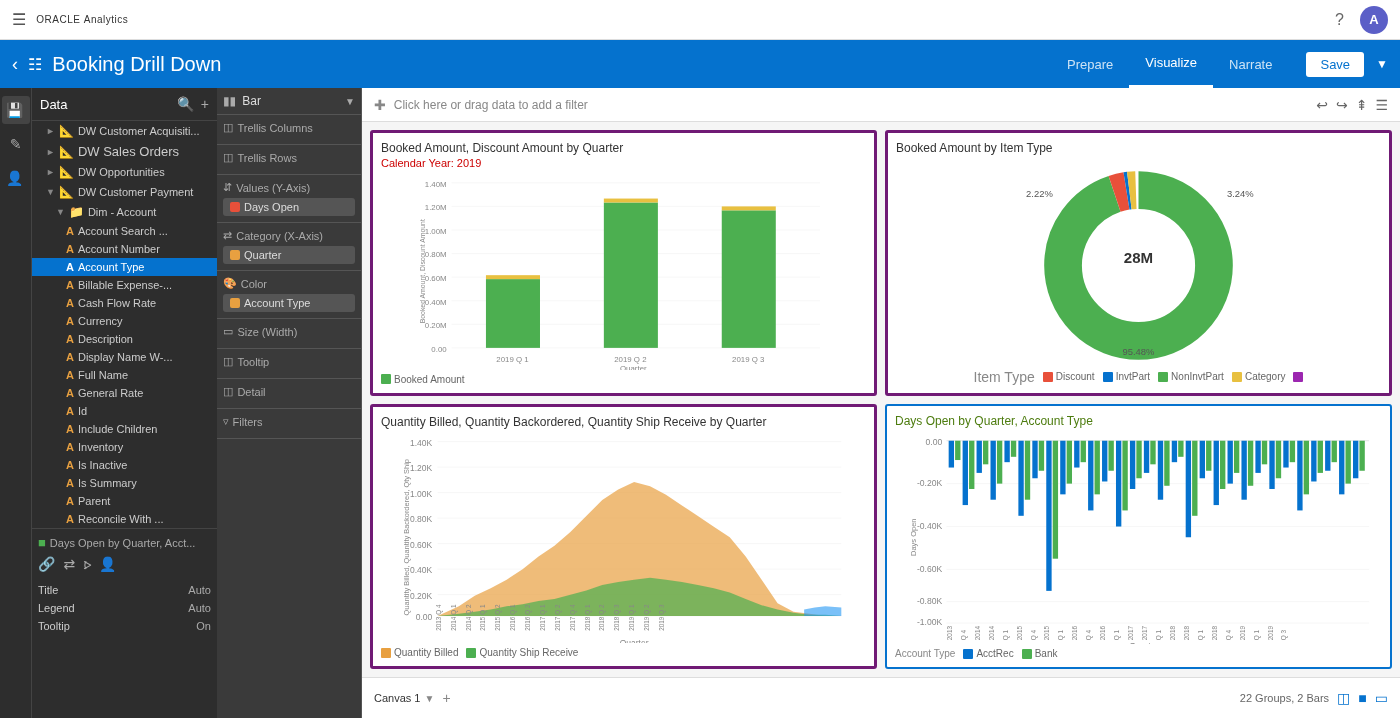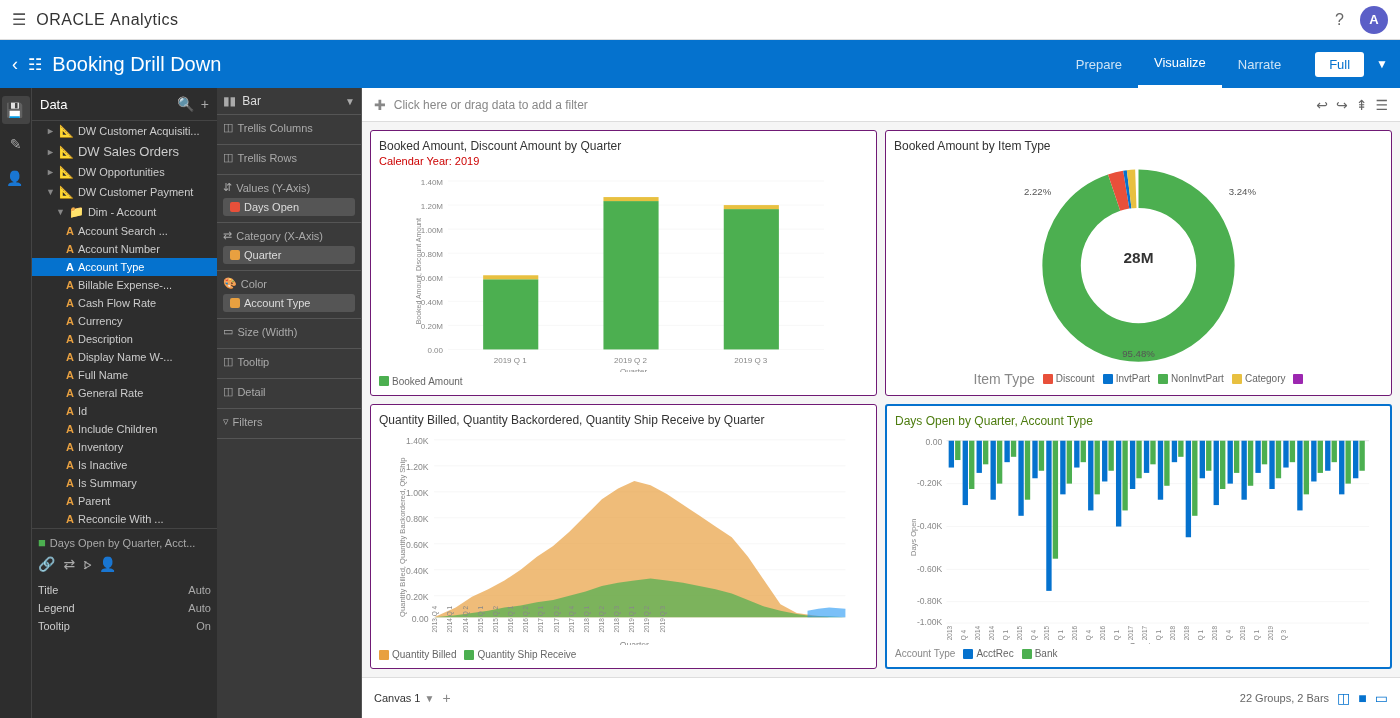--- a/index.html
+++ b/index.html
@@ -9,21 +9,21 @@
     .top-nav {
       background: #fff;
       height: 40px;
       display: flex;
       align-items: center;
       padding: 0 12px;
       border-bottom: 1px solid #ddd;
       gap: 10px;
     }
     .top-nav .hamburger { font-size: 16px; cursor: pointer; color: #555; }
-    .oracle-logo { font-size: 16px; font-weight: bold; color: #C74634; letter-spacing: 0.5px; }
+    .oracle-logo { font-size: 10px; font-weight: bold; color: #C74634; letter-spacing: 0.5px; }
     .oracle-logo span { color: #333; font-weight: normal; }
     .top-nav-right { margin-left: auto; display: flex; align-items: center; gap: 16px; }
     .top-nav-right .help-icon { color: #666; font-size: 16px; cursor: pointer; }
     .user-avatar { width: 28px; height: 28px; border-radius: 50%; background: #5b5fc7; color: #fff; display: flex; align-items: center; justify-content: center; font-size: 13px; font-weight: bold; cursor: pointer; }
 
     
     .header-bar {
       background: #0572ce;
       height: 48px;
       display: flex;
@@ -220,21 +220,21 @@
       overflow: hidden;
       padding: 8px;
       display: grid;
       grid-template-columns: 1fr 1fr;
       grid-template-rows: 1fr 1fr;
       gap: 8px;
     }
 
     .chart-card {
       background: #fff;
-      border: 1px solid #701a75;
+      border: 3px solid #701a75;
       border-radius: 3px;
       padding: 8px;
       display: flex;
       flex-direction: column;
       overflow: hidden;
     }
     .chart-card.highlighted { border: 2px solid #0572ce; }
     .chart-title { font-size: 12px; font-weight: 500; color: #333; margin-bottom: 2px; }
     .chart-subtitle { font-size: 11px; color: #888; margin-bottom: 4px; }
     .chart-subtitle span { color: #c00; }
@@ -281,21 +281,21 @@
 
 <div class="header-bar">
   <span class="header-back">‹</span>
   <span class="header-icon">☷</span>
   <span class="header-title">Booking Drill Down</span>
   <div class="header-tabs">
     <div class="header-tab">Prepare</div>
     <div class="header-tab active">Visualize</div>
     <div class="header-tab">Narrate</div>
   </div>
-  <button class="save-btn">Full</button>
+  <button class="save-btn">Save</button>
   <span class="save-dropdown">▼</span>
 </div>
 
 <div class="main-layout">
 
   <div class="sidebar-icons">
     <div class="sidebar-icon-btn active">💾</div>
     <div class="sidebar-icon-btn">✎</div>
     <div class="sidebar-icon-btn">👤</div>
   </div>

